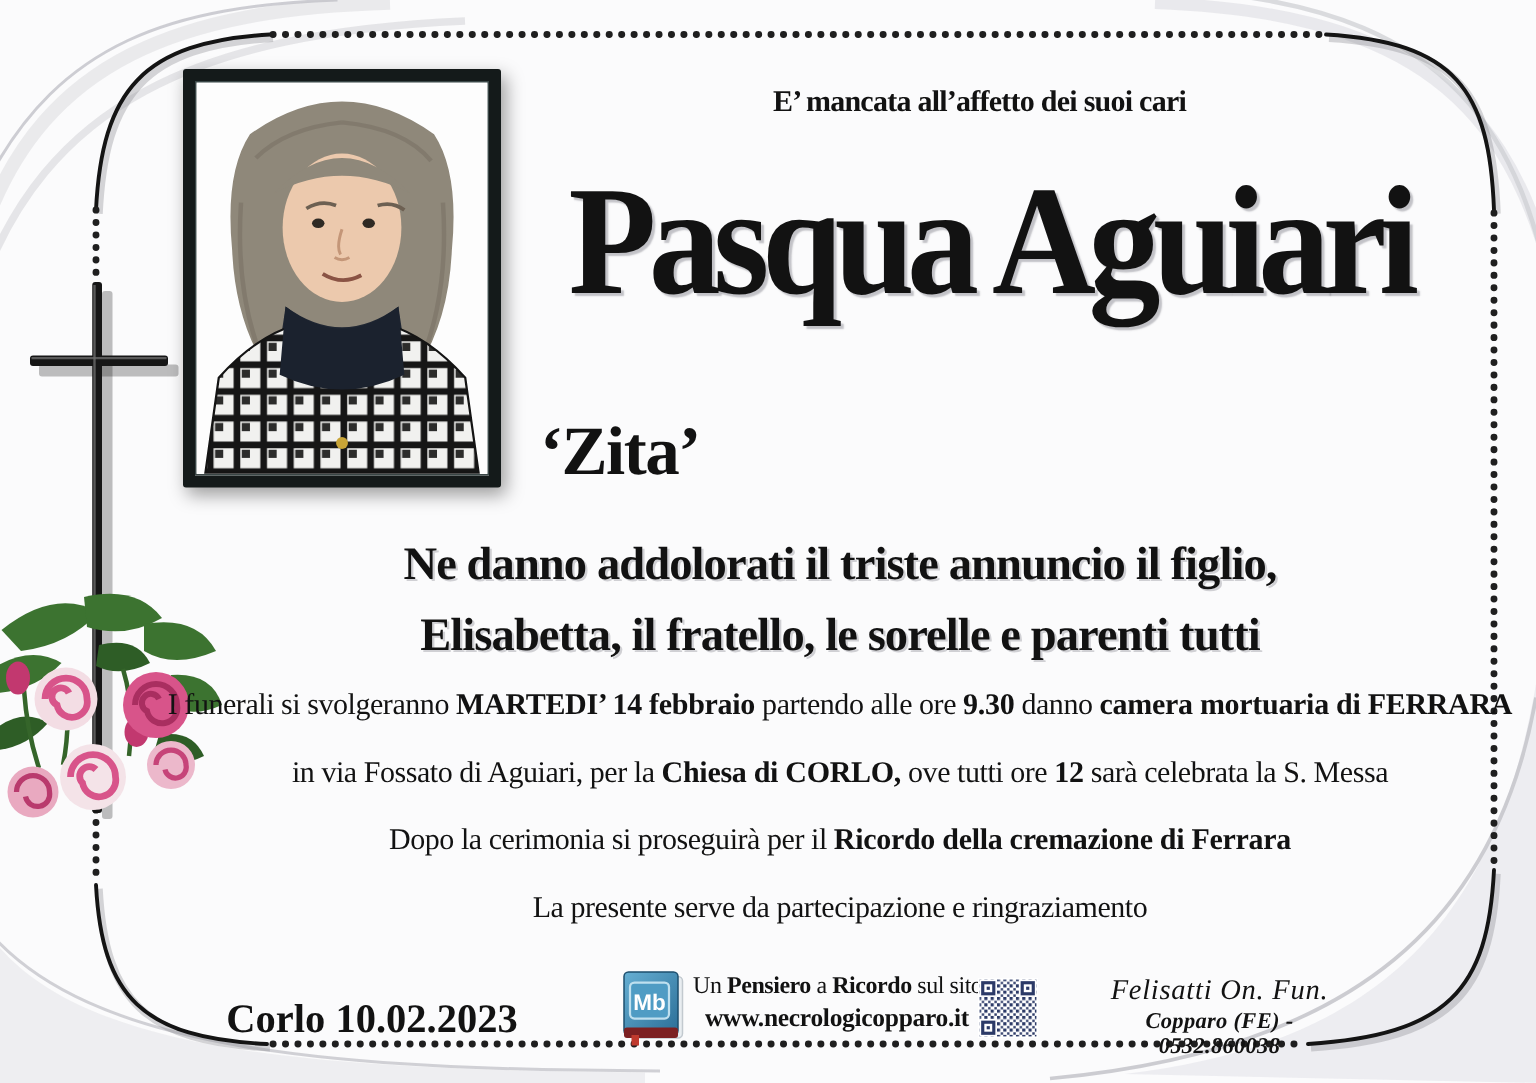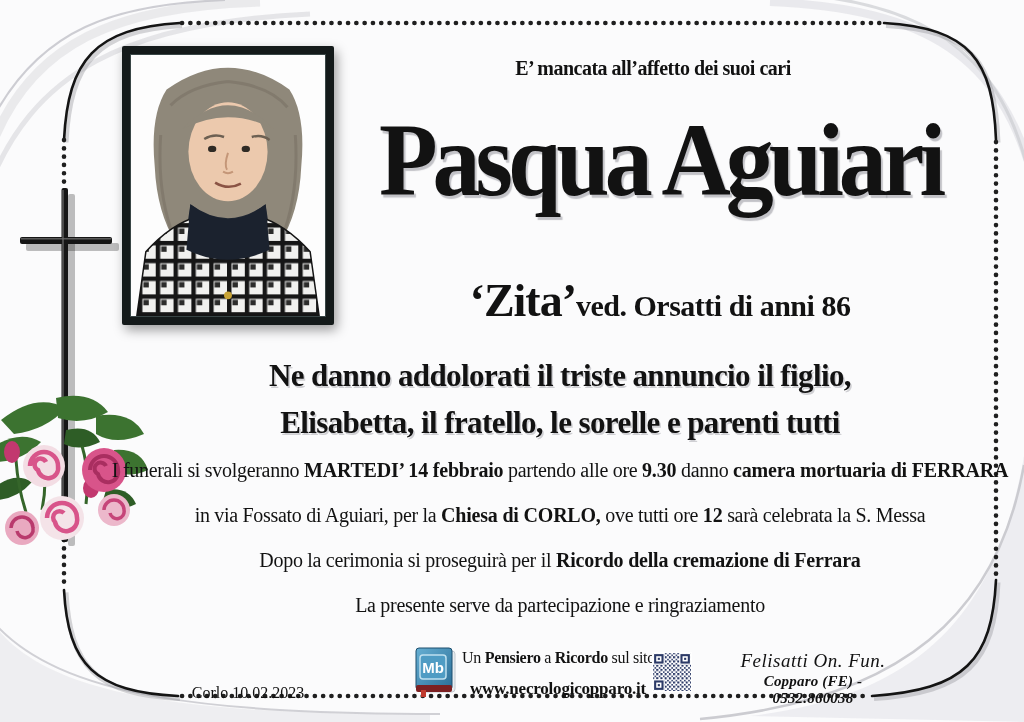--- a/index.html
+++ b/index.html
@@ -26,34 +26,34 @@
 
   
   .txt{position:absolute;text-align:center;white-space:nowrap;z-index:4;}
   .intro{left:353px;top:57px;width:600px;font-size:20px;font-weight:bold;letter-spacing:-0.5px;}
   .bigname{
     left:300px;top:96px;width:720px;
     font-size:96px;font-weight:bold;letter-spacing:-5px;line-height:1.25;
     transform:scaleY(1.08);transform-origin:top center;
     text-shadow:2px 2px 1px rgba(90,90,100,.35);
   }
-  .zitarow{left:360px;top:274px;width:600px;display:flex;justify-content:center;align-items:baseline;z-index:4;position:absolute;white-space:nowrap;}
+  .zitarow{left:360px;top:274px;width:600px;display:flex;align-items:baseline;gap:16px;z-index:4;position:absolute;white-space:nowrap;}
   .zita{font-size:46px;font-weight:bold;letter-spacing:-1px;}
   .zitadesc{font-size:30px;font-weight:bold;letter-spacing:-0.5px;}
   .family{left:60px;top:352px;width:1000px;font-size:31px;font-weight:bold;line-height:47px;letter-spacing:-0.6px;text-shadow:1.5px 1.5px 0 rgba(110,110,120,.3);}
   .detail{left:60px;width:1000px;font-size:20px;letter-spacing:-0.3px;}
   .d1{top:459px;} .d2{top:504px;} .d3{top:549px;} .d4{top:594px;}
   .detail b{letter-spacing:-0.2px;}
 
   
-  .place-date{left:128px;top:684px;width:240px;font-size:16px;font-weight:normal;text-align:center;}
+  .place-date{left:128px;top:664px;width:240px;font-size:27px;font-weight:bold;text-align:center;}
   .portal-logo{position:absolute;left:412px;top:646px;width:46px;height:52px;z-index:5;}
   .portal-text{position:absolute;left:462px;top:649px;width:192px;text-align:center;z-index:5;}
   .portal-line1{font-size:16px;letter-spacing:-0.3px;white-space:nowrap;}
-  .portal-url{font-size:17px;font-weight:bold;letter-spacing:-0.2px;margin-top:12px;}
+  .portal-url{font-size:17px;font-weight:bold;letter-spacing:-0.2px;margin-top:2px;}
   .qr{position:absolute;left:652px;top:652px;width:40px;height:40px;z-index:5;}
   .agency{position:absolute;left:722px;top:650px;width:182px;text-align:center;z-index:5;}
   .agency-name{font-size:19px;font-style:italic;letter-spacing:0.5px;}
   .agency-contact{font-size:15px;font-weight:bold;font-style:italic;margin-top:1px;letter-spacing:0.2px;}
 
   .roses{position:absolute;left:-4px;top:390px;width:160px;height:170px;z-index:4;}
 </style>
 </head>
 <body>
 
@@ -160,21 +160,20 @@
       <path d="M66,128 m-15,0 a15,15 0 1,1 30,0 a11,11 0 1,1 -22,4 a6,6 0 1,1 9,-9" stroke="#d8548a" stroke-width="4.5" fill="none"></path>
     <circle cx="26" cy="138" r="17" fill="#e9a9c0"></circle>
       <path d="M26,138 m-11,0 a11,11 0 1,1 22,0 a8,8 0 1,1 -16,3" stroke="#b93a6d" stroke-width="3.5" fill="none"></path>
   </g>
 </svg>
 
 <div class="txt intro">E’ mancata all’affetto dei suoi cari</div>
 <div class="txt bigname">Pasqua Aguiari</div>
 <div class="zitarow">
   <span class="zita">‘Zita’</span>
-  <span class="zitadesc">ved. Orsatti  di anni 86</span>
 </div>
 <div class="txt family">
   <div>Ne danno addolorati il triste annuncio il figlio,</div>
   <div>Elisabetta, il fratello, le sorelle e parenti tutti</div>
 </div>
 <div class="txt detail d1"><span>I funerali si svolgeranno </span><b>MARTEDI’ 14 febbraio</b><span> partendo alle ore </span><b>9.30</b><span> danno </span><b>camera mortuaria di FERRARA</b></div>
 <div class="txt detail d2"><span>in via Fossato di Aguiari, per la </span><b>Chiesa di CORLO,</b><span> ove tutti ore </span><b>12</b><span> sarà celebrata la S. Messa</span></div>
 <div class="txt detail d3"><span>Dopo la cerimonia si proseguirà per il </span><b>Ricordo della cremazione di Ferrara</b></div>
 <div class="txt detail d4">La presente serve da partecipazione e ringraziamento</div>
 

